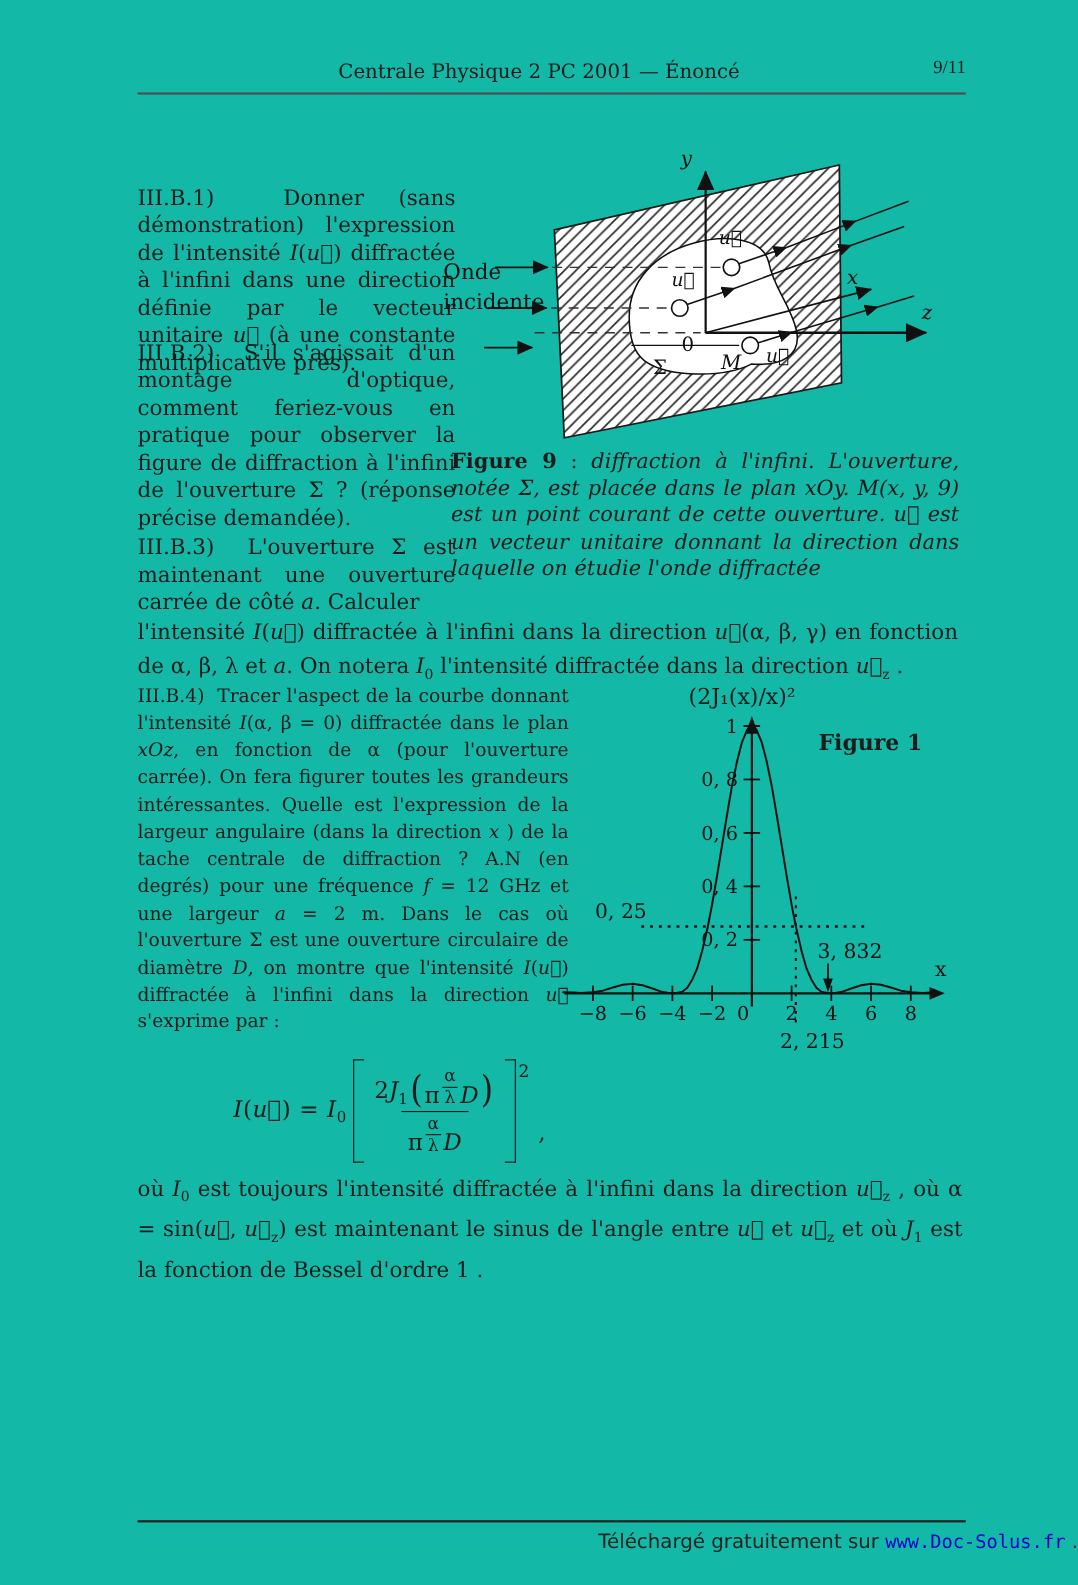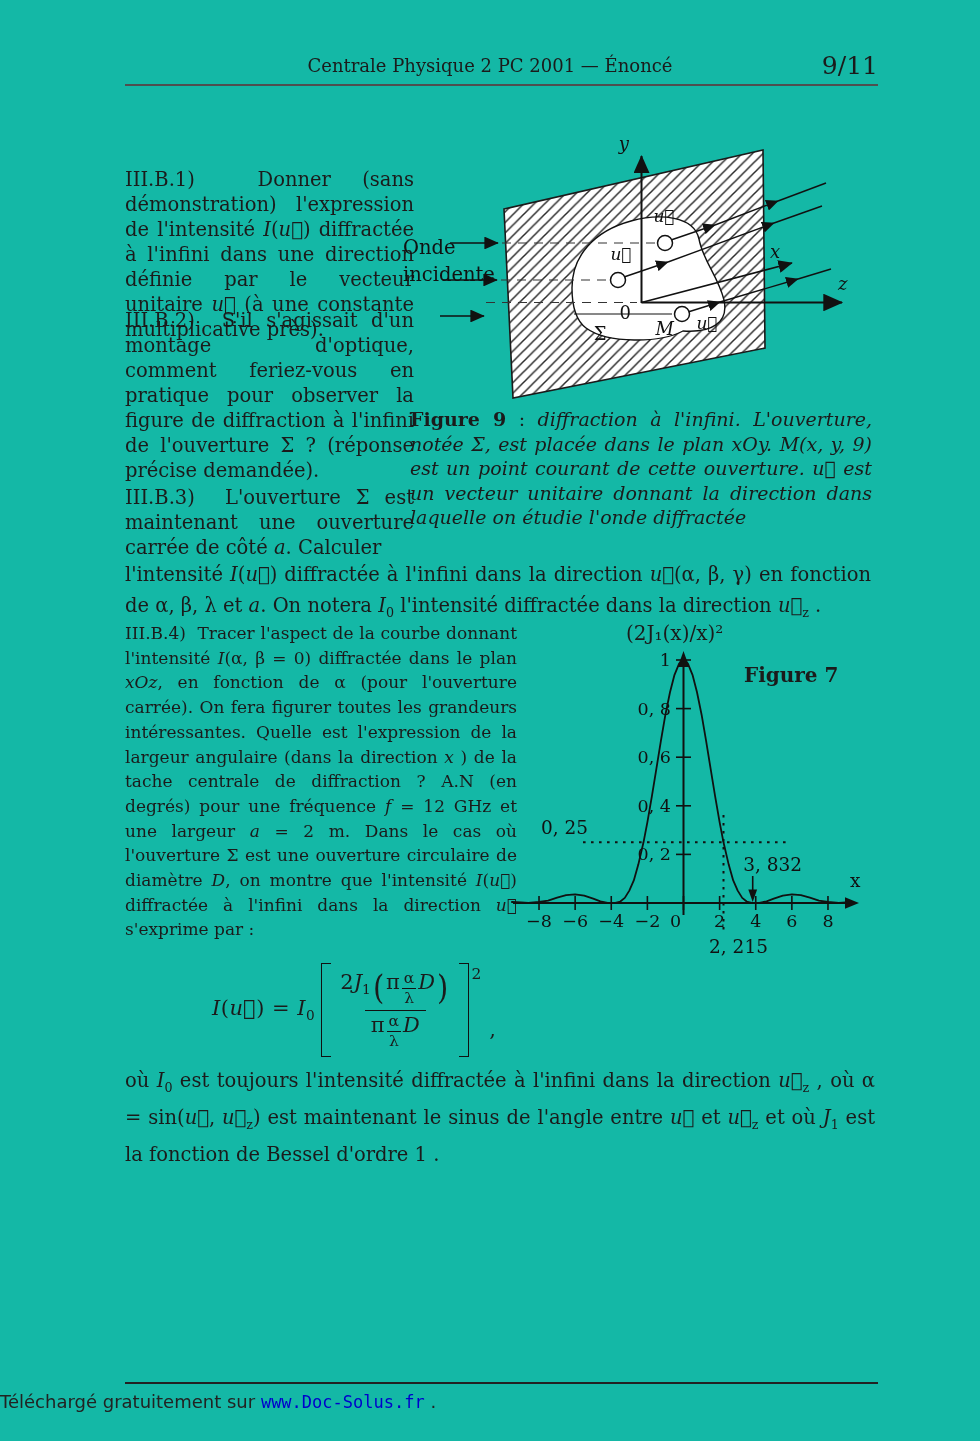--- a/index.html
+++ b/index.html
@@ -6,22 +6,22 @@
   #page{position:relative;width:980px;height:1441px;background:#14b8a6;overflow:hidden;
         font-family:"DejaVu Serif",serif;color:#1b1b1b;}
   .abs{position:absolute;}
   .para{position:absolute;text-align:justify;font-family:"DejaVu Serif",serif;color:#1b1b1b;}
   .col{font-size:19.5px;line-height:25px;width:289px;left:125px;}
   .wide{font-size:19.5px;line-height:30px;width:748px;left:125px;}
   .p4{font-size:17px;line-height:24.7px;width:392px;left:125px;}
   .caption{font-size:19px;line-height:24.6px;width:462px;left:410px;}
   .hrule{position:absolute;border-top:2.2px solid #4f4f4f;}
   .header-title{position:absolute;left:0;width:980px;text-align:center;font-size:18px;}
-  .page-num{position:absolute;left:760px;width:118px;text-align:right;font-size:25px;}
-  .footer{position:absolute;left:0;width:980px;text-align:left;
+  .page-num{position:absolute;left:760px;width:118px;text-align:right;font-size:17px;font-family:Liberation Serif, serif;}
+  .footer{position:absolute;left:0;width:980px;text-align:right;
           font-family:"DejaVu Sans",sans-serif;font-size:18px;color:#222;}
   .footer a{color:#0000cc;text-decoration:none;
             font-family:"DejaVu Sans Mono",monospace;font-size:17px;}
   
   .f2lab{font:italic 18px "DejaVu Serif",serif;fill:#111;}
   .f2sm{font:italic 17px "DejaVu Serif",serif;fill:#111;}
   .f2t{font:19.5px "DejaVu Serif",serif;fill:#111;}
   .f2n{font:18px "DejaVu Serif",serif;fill:#111;}
   
   .f3t{font:17.5px "DejaVu Serif",serif;fill:#111;}
@@ -29,21 +29,21 @@
   .f3title{position:absolute;left:116px;top:8px;font-size:20px;}
   .f3figlab{position:absolute;left:234px;top:50px;font-size:20px;font-weight:bold;}
   
   .formula{position:absolute;left:212px;top:963px;display:flex;align-items:center;
            font-size:21px;}
   .f-lhs{margin-right:6px;letter-spacing:.5px;}
   .brk{width:9px;height:92px;}
   .brk-l{border-left:1.9px solid #111;border-top:1.9px solid #111;border-bottom:1.9px solid #111;}
   .brk-r{border-right:1.9px solid #111;border-top:1.9px solid #111;border-bottom:1.9px solid #111;}
   .bigfrac{display:inline-flex;flex-direction:column;align-items:center;margin:0 3px;}
-  .bigfrac .num,.bigfrac .den{display:flex;align-items:flex-start;padding:2px 6px;}
+  .bigfrac .num,.bigfrac .den{display:flex;align-items:flex-end;padding:2px 6px;}
   .bigfrac .den{border-top:1.8px solid #111;}
   .f-paren{font-size:34px;font-weight:300;transform:scaleX(.85);margin:0 1px;line-height:1;}
   .sfrac{display:inline-flex;flex-direction:column;align-items:center;font-size:15.5px;
          line-height:1.1;margin:0 2px;}
   .sf-top{border-bottom:1.4px solid #111;padding:0 2px 1px;}
   .sf-bot{padding-top:1px;}
   .f-exp{align-self:flex-start;font-size:15.5px;margin:2px 0 0 2px;}
   .f-comma{align-self:flex-end;margin:0 0 16px 8px;}
   i{font-style:italic;}
   sub,sup{font-size:.65em;}
@@ -170,21 +170,21 @@
         <line x1="73" y1="229.25" x2="278" y2="229.25" stroke="#111" stroke-width="2.2" stroke-dasharray="2.6 5.4"></line>
         <text x="78" y="221.25" text-anchor="end" class="f3a">0, 25</text>
         <line x1="213.5029" y1="202" x2="213.5029" y2="318" stroke="#111" stroke-width="2" stroke-dasharray="2.6 5.4"></line>
         <text x="228.5029" y="340" text-anchor="middle" class="f3a">2, 215</text>
         <line x1="242.70592" y1="263" x2="242.70592" y2="279" stroke="#111" stroke-width="1.6"></line>
         <path d="M242.70592,289 L238.30592,276.5 L247.10592,276.5 Z" fill="#111"></path>
         <text x="262.70592" y="258" text-anchor="middle" class="f3a">3, 832</text>
         <path d="M1.9,289.0 L11.0,289.3 L18.2,289.8 L29.0,289.0 L38.1,287.6 L47.1,284.7 L56.1,282.2 L65.1,281.3 L74.2,282.7 L83.2,285.6 L90.4,288.3 L97.6,289.8 L104.3,290.0 L110.3,288.5 L114.8,284.9 L119.3,277.6 L123.8,267.4 L128.3,251.6 L133.5,229.3 L137.4,209.1 L141.9,183.1 L146.4,155.6 L150.9,127.9 L155.4,101.7 L160.0,79.3 L164.5,61.8 L169.0,50.9 L171.2,48.0 L173.5,47.0 L175.8,48.0 L178.0,50.9 L182.5,61.8 L187.0,79.3 L191.6,101.7 L196.1,127.9 L200.6,155.6 L205.1,183.1 L209.6,209.1 L213.5,229.3 L218.7,251.6 L223.2,267.4 L227.7,277.6 L232.2,284.9 L236.7,288.5 L242.7,290.0 L249.4,289.8 L256.6,288.3 L263.8,285.6 L272.8,282.7 L281.9,281.3 L290.9,282.2 L299.9,284.7 L308.9,287.6 L318.0,289.0 L328.8,289.8 L336.0,289.3 L341.5,289.0" fill="none" stroke="#111" stroke-width="1.8" stroke-linejoin="round" stroke-linecap="round"></path>
       </svg>
     <div class="f3title">(2J₁(x)/x)²</div>
-    <div class="f3figlab">Figure 7</div>
+    <div class="f3figlab">Figure 1</div>
   </div>
 
   <div class="formula">
     <span class="f-lhs"><i>I</i>(<i>u⃗</i>)&nbsp;=&nbsp;<i>I</i><sub>0</sub></span>
     <span class="brk brk-l"></span>
     <span class="bigfrac">
       <span class="num">
         <span>2<i>J</i><sub>1</sub></span>
         <span class="f-paren">(</span>
         <span>π</span>

